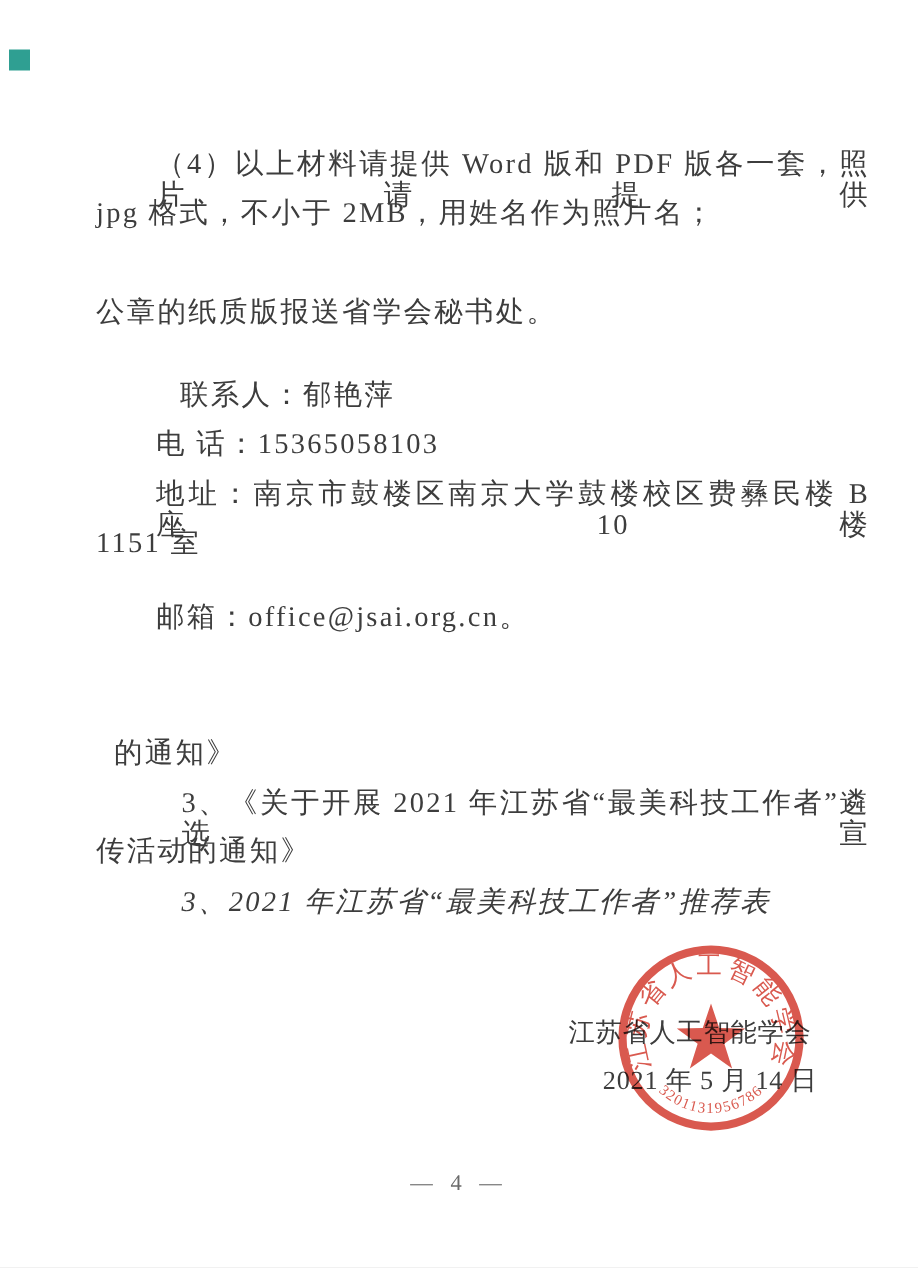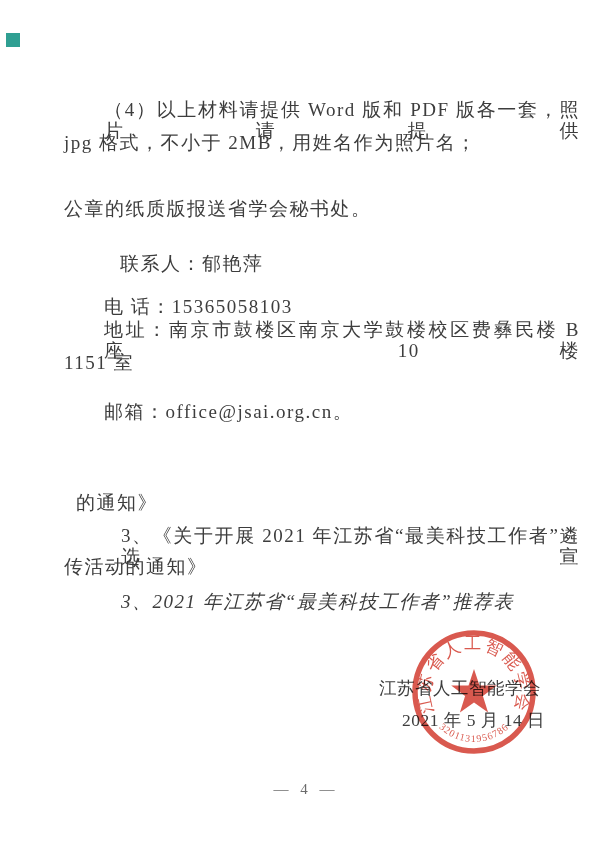--- a/index.html
+++ b/index.html
@@ -66,21 +66,21 @@
 <div class="page">
 
   <div class="corner-mark" style="background:#2f9f92;"></div>
 
   <div class="line just" style="left:104px;top:99px;width:476px;">（4）以上材料请提供 Word 版和 PDF 版各一套，照片请提供</div>
   <div class="line" style="left:64px;top:132px;">jpg 格式，不小于 2MB，用姓名作为照片名；</div>
 
   <div class="line" style="left:64px;top:198px;">公章的纸质版报送省学会秘书处。</div>
 
   <div class="line" style="left:120px;top:253px;">联系人：郁艳萍</div>
-  <div class="line" style="left:104px;top:296px;text-align:center;">电 话：15365058103</div>
+  <div class="line" style="left:104px;top:286px;text-align:center;">电 话：15365058103</div>
   <div class="line just" style="left:104px;top:319px;width:476px;">地址：南京市鼓楼区南京大学鼓楼校区费彝民楼 B 座 10 楼</div>
   <div class="line" style="left:64px;top:352px;">1151 室</div>
   <div class="line" style="left:104px;top:401px;">邮箱：office@jsai.org.cn。</div>
 
   <div class="line" style="left:76px;top:492px;">的通知》</div>
   <div class="line just" style="left:121px;top:525px;width:459px;">3、《关于开展 2021 年江苏省“最美科技工作者”遴选宣</div>
   <div class="line" style="left:64px;top:558px;font-family:Liberation Mono, monospace;">传活动的通知》</div>
   <div class="line" style="left:121px;top:591px;font-style:italic;">3、2021 年江苏省“最美科技工作者”推荐表</div>
 
   <div class="sig" style="top:676px;right:71px;">江苏省人工智能学会</div>

